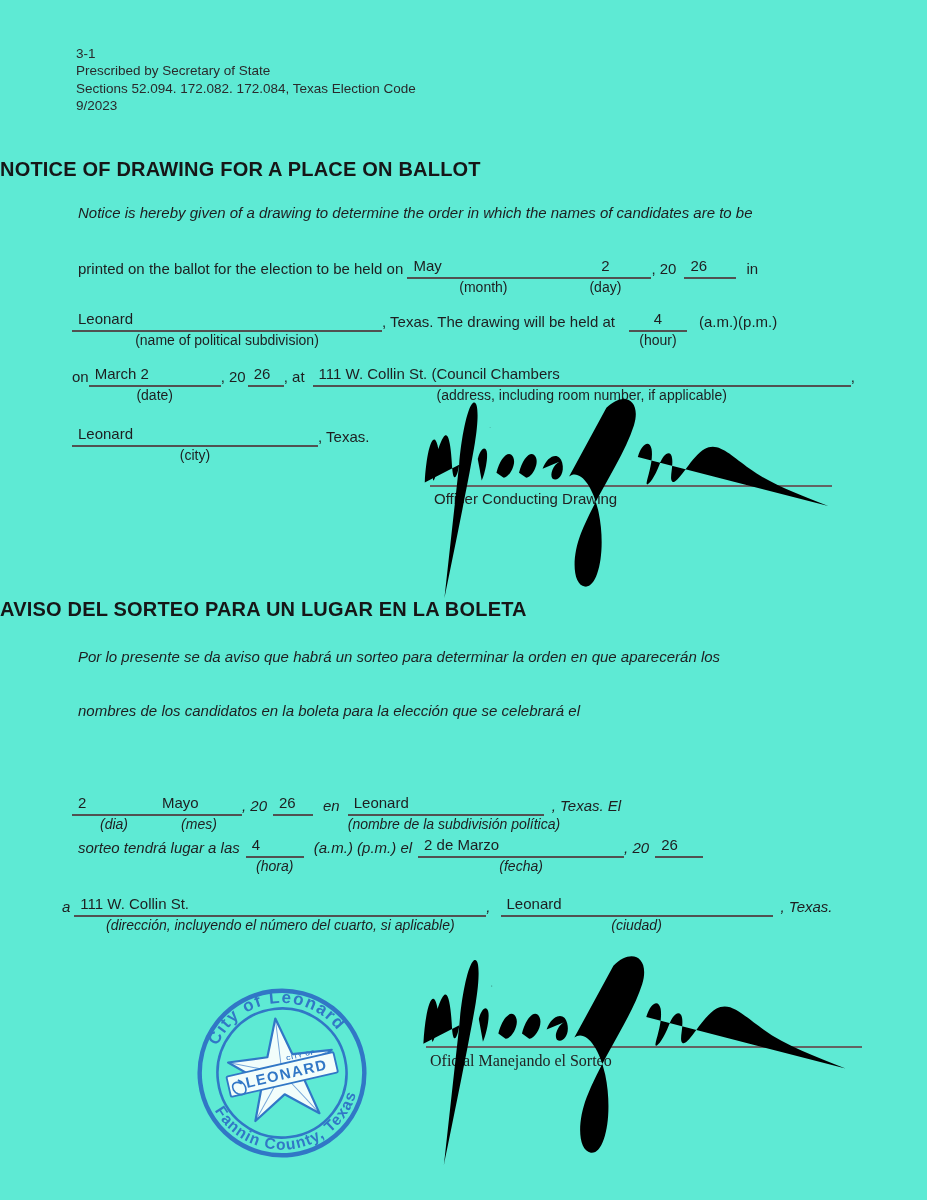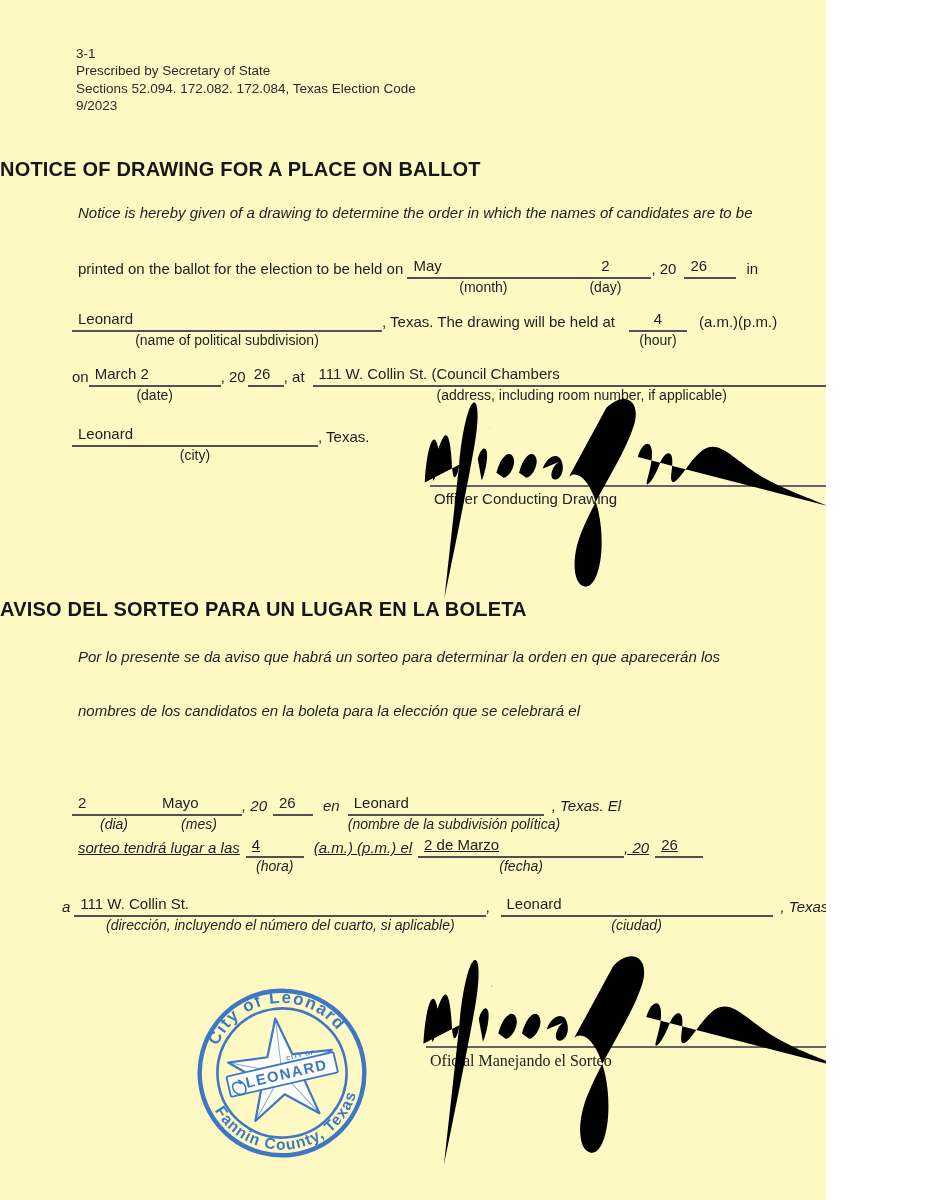--- a/index.html
+++ b/index.html
@@ -1,16 +1,16 @@
 <!DOCTYPE html>
 <html><head>
 <meta charset="utf-8">
 <style>
   html,body{margin:0;padding:0;background:#ffffff;}
-  .page{position:relative;width:826px;height:1200px;background:#fef9c3;overflow:hidden;
+  .page{position:relative;width:927px;height:1200px;background:#5eead4;overflow:hidden;
         font-family:"Liberation Sans",sans-serif;color:#1e1e20;}
   .hdr{position:absolute;left:76px;top:45px;font-size:13.5px;line-height:1.28;color:#2a2a2c;}
   .title{position:absolute;left:0;width:100%;font-weight:bold;font-size:20px;
          letter-spacing:.2px;color:#161617;}
   .intro{position:absolute;left:78px;font-size:15px;color:#1e1e20;font-style:italic;}
   .it{font-style:italic;}
   .row{position:absolute;display:flex;align-items:flex-end;white-space:pre;font-size:15px;}
   .txt{line-height:20px;}
   .blank{position:relative;display:flex;align-items:flex-end;border-bottom:2px solid #515151;
          height:24px;box-sizing:border-box;}
@@ -120,21 +120,21 @@
       <span class="value">26</span>
     </span>
     <span class="txt ml10">en</span>
     <span class="blank ml8" style="width:196px;">
       <span class="value">Leonard</span>
       <span class="under">(nombre de la subdivisión política)</span>
     </span>
     <span class="txt ml8">, Texas. El</span>
   </div>
 
-  <div class="row it" style="left:78px;top:834px;text-decoration:underline;">
+  <div class="row it" style="left:78px;top:834px;">
     <span class="txt">sorteo tendrá lugar a las</span>
     <span class="blank ml6" style="width:58px;">
       <span class="value">4</span>
       <span class="under">(hora)</span>
     </span>
     <span class="txt ml10">(a.m.) (p.m.) el</span>
     <span class="blank ml6" style="width:206px;align-items:center;">
       <span class="value">2 de Marzo</span>
       <span class="under">(fecha)</span>
     </span>

